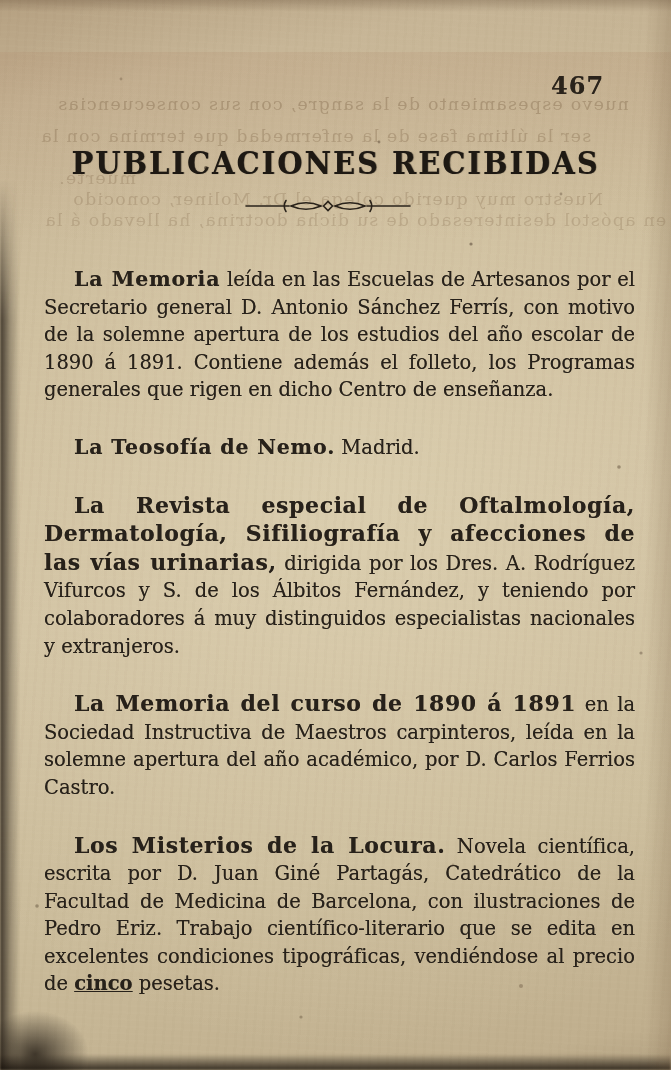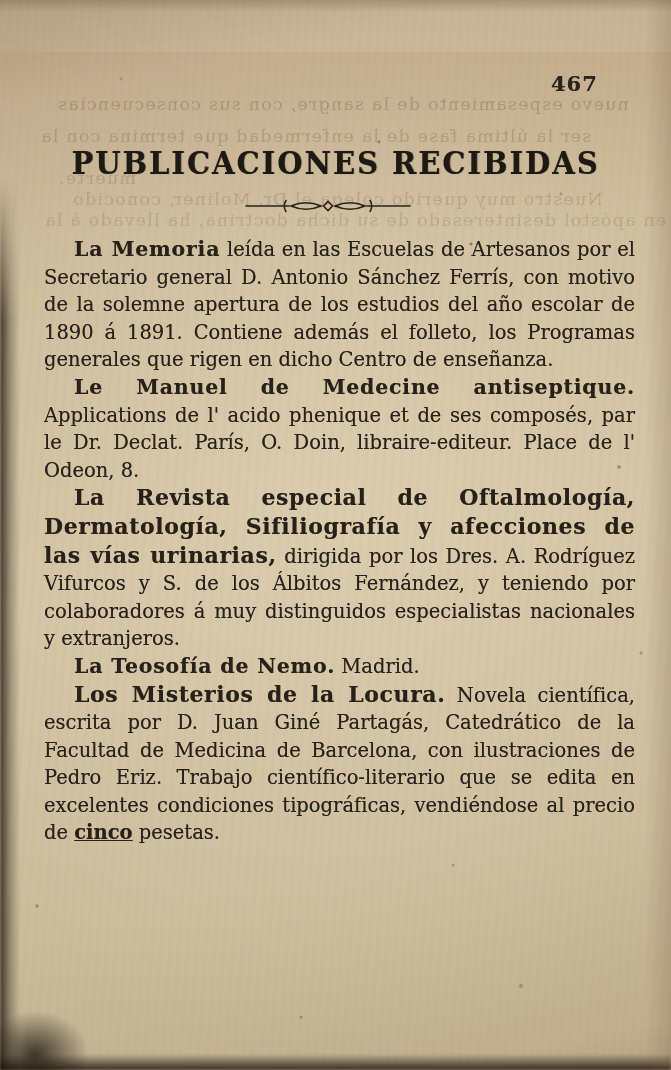--- a/index.html
+++ b/index.html
@@ -52,37 +52,38 @@
     color:#8c7456; filter:blur(0.7px); font-size:17.5px; letter-spacing:1.2px;
   }
   .bleed-line:nth-child(1){ top:94px;  left:57px;  opacity:.46; }
   .bleed-line:nth-child(2){ top:126px; left:40px;  opacity:.40; }
   .bleed-line:nth-child(3){ top:168px; left:58px;  opacity:.34; }
   .bleed-line:nth-child(4){ top:189px; left:72px;  opacity:.32; }
   .bleed-line:nth-child(5){ top:210px; left:44px;  opacity:.30; }
   
   .page-number {
     position:absolute; top:71px; left:551px; z-index:2;
-    font-size:21px; font-weight:700; letter-spacing:1px; color:#2a231b;
+    font-size:24px; font-weight:700; letter-spacing:1px; color:#2a231b;
     text-shadow:0 0 0.6px rgba(42,35,27,0.6);
   }
   .title {
     position:absolute; top:146px; left:0; width:671px; z-index:2;
     text-align:center; font-size:29px; font-weight:700; letter-spacing:2px;
     color:#1e1913; transform:scaleY(1.06);
     text-shadow:0.6px 0.6px 0.7px rgba(28,21,14,0.55);
   }
   .divider { position:absolute; top:195px; left:245px; z-index:2; }
   .entries {
     position:absolute; top:236px; left:44px; width:591px; z-index:2;
     color:#27211a; hyphens:auto;
   }
   .entry {
     font-size:19.5px; line-height:27.6px; text-align:justify; text-indent:30px;
     text-shadow:0 0 0.6px rgba(43,34,24,0.55);
+    margin-top:30px;
   }
   .seg-n    { font-weight:400; }
   .seg-b    { font-weight:700;text-decoration:underline; }
   .seg-lead { font-weight:700; font-size:20.5px; letter-spacing:0.8px; }
   .seg-leadbig { font-weight:700; font-size:22px; letter-spacing:0.6px; }
   
   .specks {
     position:absolute; top:0; left:0; width:2px; height:2px; z-index:3; border-radius:50%;
     box-shadow:
       205px 167px 0 1px rgba(45,35,24,0.55),
@@ -124,23 +125,23 @@
       <path d="M41 5.5 Q37.5 11 41 16.5"></path>
       <path d="M125 5.5 Q128.5 11 125 16.5"></path>
       <path d="M46 11 Q61 4.5 76 11 Q61 17.5 46 11 Z"></path>
       <path d="M90 11 Q105 4.5 120 11 Q105 17.5 90 11 Z"></path>
       <path d="M78.5 11 L83 6.5 L87.5 11 L83 15.5 Z"></path>
     </g>
   </svg>
 
   <div class="entries">
       <p class="entry"><span class="seg-lead">La Memoria</span><span class="seg-n"> leída en las Escuelas de Artesanos por el Secretario general D. Antonio Sánchez Ferrís, con motivo de la solemne apertura de los estudios del año escolar de 1890 á 1891. Contiene además el folleto, los Programas generales que rigen en dicho Centro de enseñanza.</span></p>
-      <p class="entry"><span class="seg-lead">Le Manuel de Medecine antiseptique.</span><span class="seg-n"> Applications de l' acido phenique et de ses composés, par le Dr. Declat. París, O. Doin, libraire-editeur. Place de l' Odeon, 8.</span></p>
+      <p class="entry"><span class="seg-lead">La Teosofía de Nemo.</span><span class="seg-n"> Madrid.</span></p>
       <p class="entry"><span class="seg-leadbig">La Revista especial de Oftalmología, Dermatología, Sifiliografía y afecciones de las vías urinarias,</span><span class="seg-n"> dirigida por los Dres. A. Rodríguez Vifurcos y S. de los Álbitos Fernández, y teniendo por colaboradores á muy distinguidos especialistas nacionales y extranjeros.</span></p>
-      <p class="entry"><span class="seg-lead">La Teosofía de Nemo.</span><span class="seg-n"> Madrid.</span></p>
+      <p class="entry"><span class="seg-leadbig">La Memoria del curso de 1890 á 1891</span><span class="seg-n"> en la Sociedad Instructiva de Maestros carpinteros, leída en la solemne apertura del año académico, por D. Carlos Ferrios Castro.</span></p>
       <p class="entry"><span class="seg-leadbig">Los Misterios de la Locura.</span><span class="seg-n"> Novela científica, escrita por D. Juan Giné Partagás, Catedrático de la Facultad de Medicina de Barcelona, con ilustraciones de Pedro Eriz. Trabajo científico-literario que se edita en excelentes condiciones tipográficas, vendiéndose al precio de </span><span class="seg-b">cinco</span><span class="seg-n"> pesetas.</span></p>
     </div>
 
   <div class="specks"></div>
 
   <div class="edge-left"></div>
   <div class="edge-bottom"></div>
   <div class="edge-corner-bl"></div>
   <div class="edge-top"></div>
   <div class="edge-right"></div>

